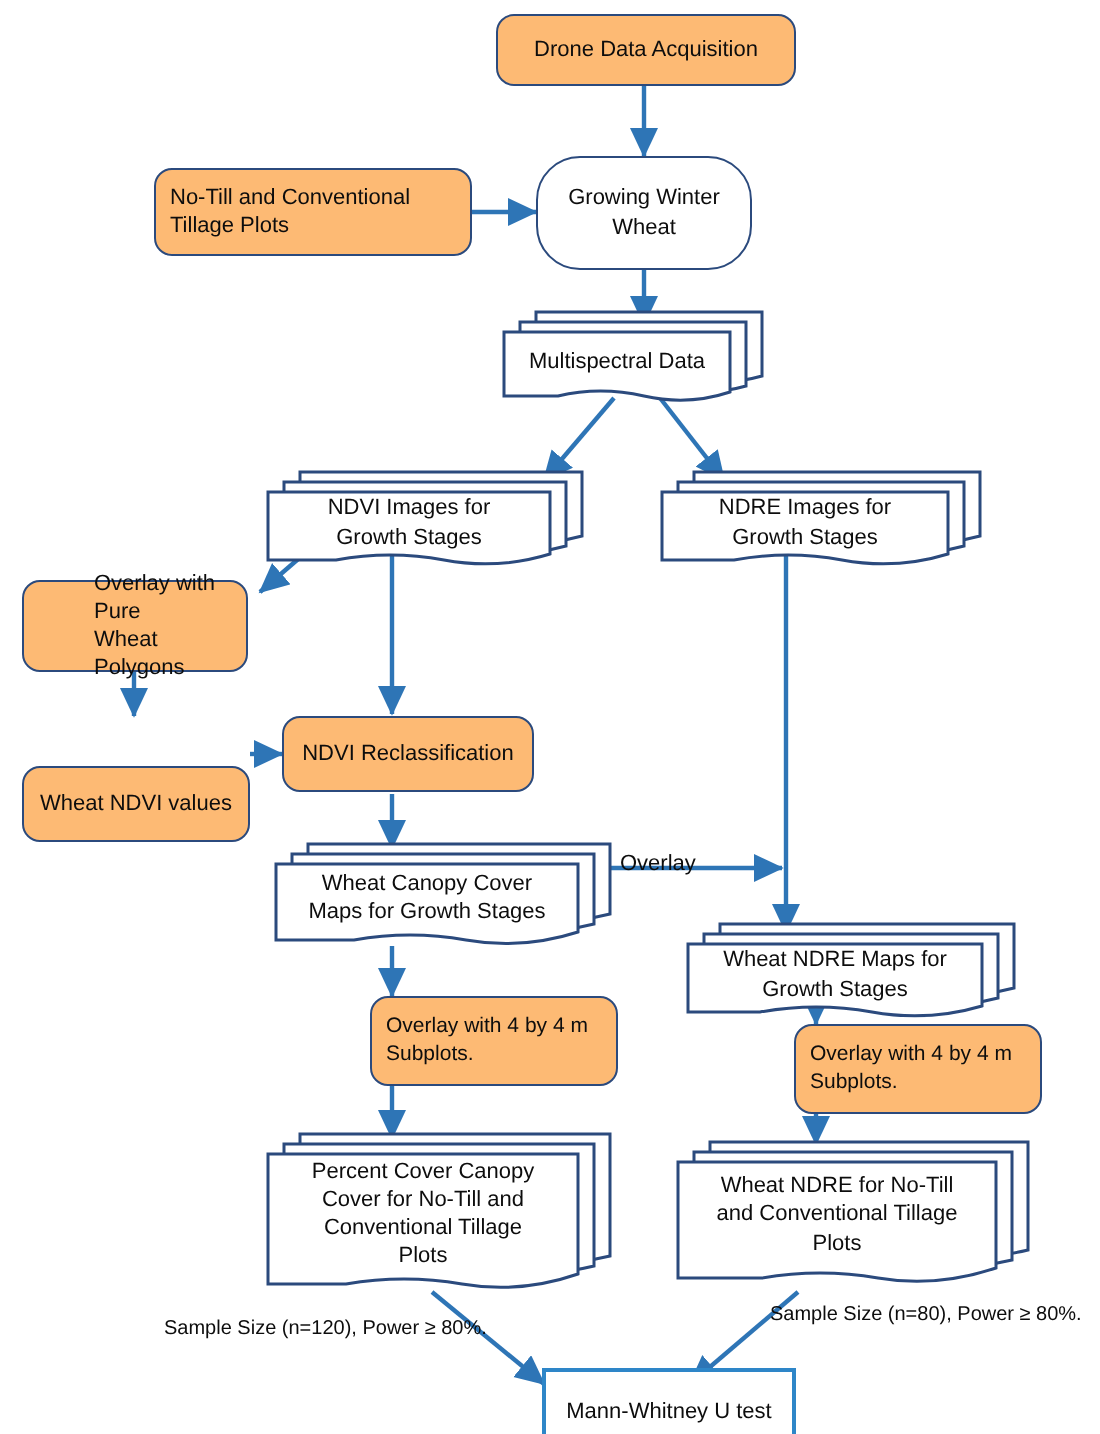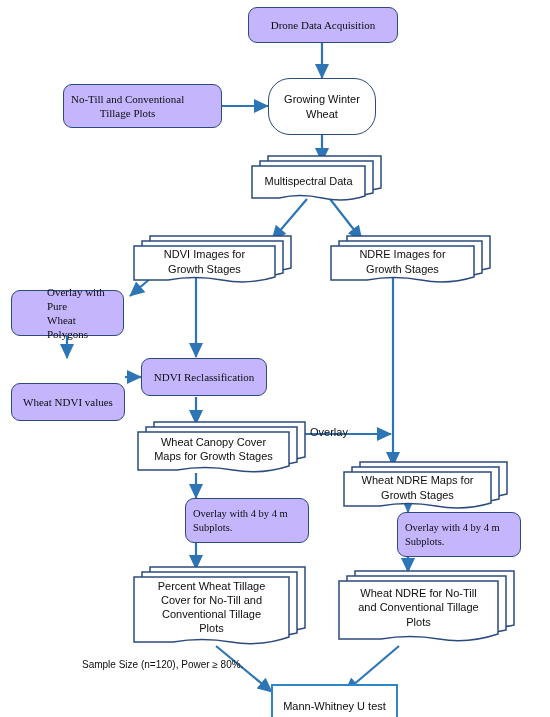--- a/index.html
+++ b/index.html
@@ -34,22 +34,21 @@
     justify-content: center;
     text-align: center;
     color: #0d0d0d;
     line-height: 1.28;
     z-index: 3;
   }
   
   .rrect {
     border: 1.6px solid #2b4a7d;
     border-radius: 9px;
-    background: #c4b5fd;
-    font-family: Liberation Serif, serif;
+    background: #fdba74;
   }
   .pill {
     border: 1.6px solid #2b4a7d;
     border-radius: 22px;
     background: #ffffff;
   }
   .sharp {
     border: 2px solid #2e86c8;
     border-radius: 0;
     background: #ffffff;
@@ -135,21 +134,21 @@
       <path d="M216,646 L272,692" marker-end="url(#ah)"></path>
 
       <path d="M399,646 L345,692" marker-end="url(#ah)"></path>
     </g>
   </svg>
 
   <div class="node rrect fs11" style="left:248px; top:7px; width:150px; height:36px;">
     <span class="lbl">Drone Data Acquisition</span>
   </div>
 
-  <div class="node rrect fs11" style="left:63px; top:84px; width:159px; height:44px; justify-content:flex-start; text-align:center;">
+  <div class="node rrect fs11" style="left:77px; top:84px; width:159px; height:44px; justify-content:flex-start; text-align:left;">
     <span class="lbl">No-Till and Conventional
 Tillage Plots</span>
   </div>
 
   <div class="node pill fs11" style="left:268px; top:78px; width:108px; height:57px;">
     <span class="lbl">Growing Winter
 Wheat</span>
   </div>
 
   <div class="node rrect fs11" style="left:11px; top:290px; width:113px; height:46px; justify-content:flex-start; text-align:left;padding-left:28px;">
@@ -239,21 +238,21 @@
   </div>
 
   <div class="stack" style="left:132px; top:566px; width:174px; height:82px;">
     <svg width="174" height="82" viewBox="0 0 174 82">
       <g fill="#ffffff" stroke="#2b4a7d" stroke-width="1.5">
         <path d="M18,1 H173 V62 Q144,69 115,64 Q86,59 57,64 L18,64 Z"></path>
         <path d="M10,6 H165 V67 Q136,74 107,69 Q78,64 49,69 L10,69 Z"></path>
         <path d="M2,11 H157 V71 Q128,81 99,76 Q70,71 41,76 L2,76 Z"></path>
       </g>
     </svg>
-    <span class="stxt fs11" style="left:2px; top:11px; width:155px; height:60px;">Percent Wheat Tillage
+    <span class="stxt fs11" style="left:2px; top:11px; width:155px; height:60px;">Percent Cover Canopy
 Cover for No-Till and
 Conventional Tillage
 Plots</span>
   </div>
 
   <div class="stack" style="left:337px; top:570px; width:178px; height:74px;">
     <svg width="178" height="74" viewBox="0 0 178 74">
       <g fill="#ffffff" stroke="#2b4a7d" stroke-width="1.5">
         <path d="M18,1 H177 V55 Q147,62 118,57 Q89,52 60,57 L18,57 Z"></path>
         <path d="M10,6 H169 V60 Q139,67 110,62 Q81,57 52,62 L10,62 Z"></path>
@@ -262,14 +261,15 @@
     </svg>
     <span class="stxt fs11" style="left:2px; top:11px; width:159px; height:53px;">Wheat NDRE for No-Till
 and Conventional Tillage
 Plots</span>
   </div>
 
   <div class="edge-label fs11" style="left:310px; top:426px;">Overlay</div>
 
   <div class="edge-label fs10" style="left:82px; top:659px;">Sample Size (n=120), Power ≥ 80%.</div>
 
+  <div class="edge-label fs10" style="left:385px; top:652px;">Sample Size (n=80), Power ≥ 80%.</div>
 
 </div>
 
 </body></html>

